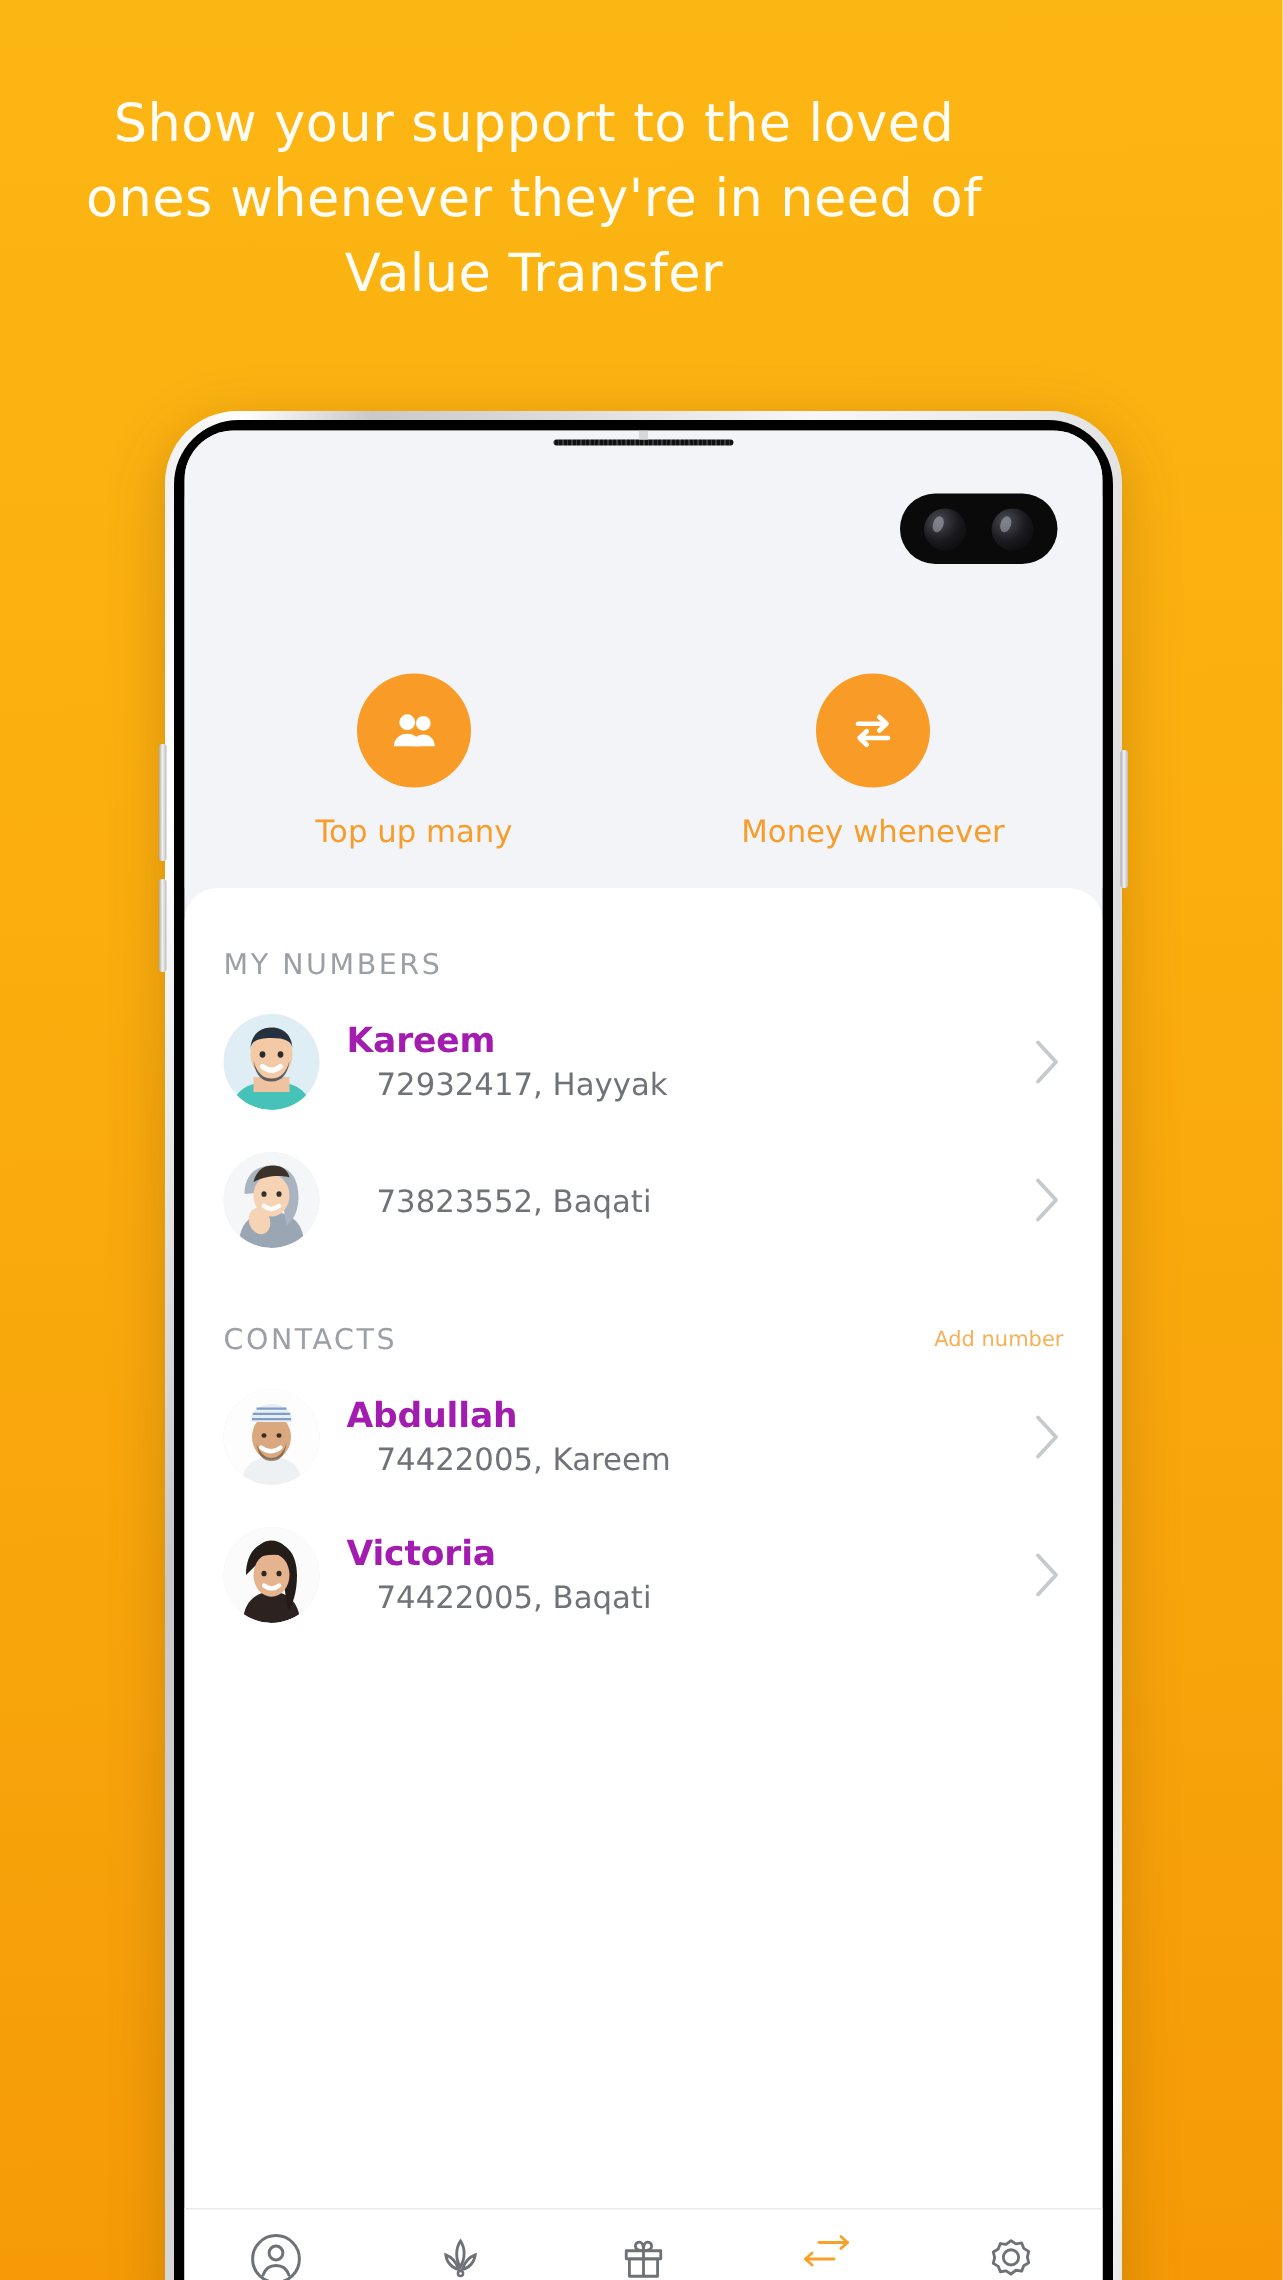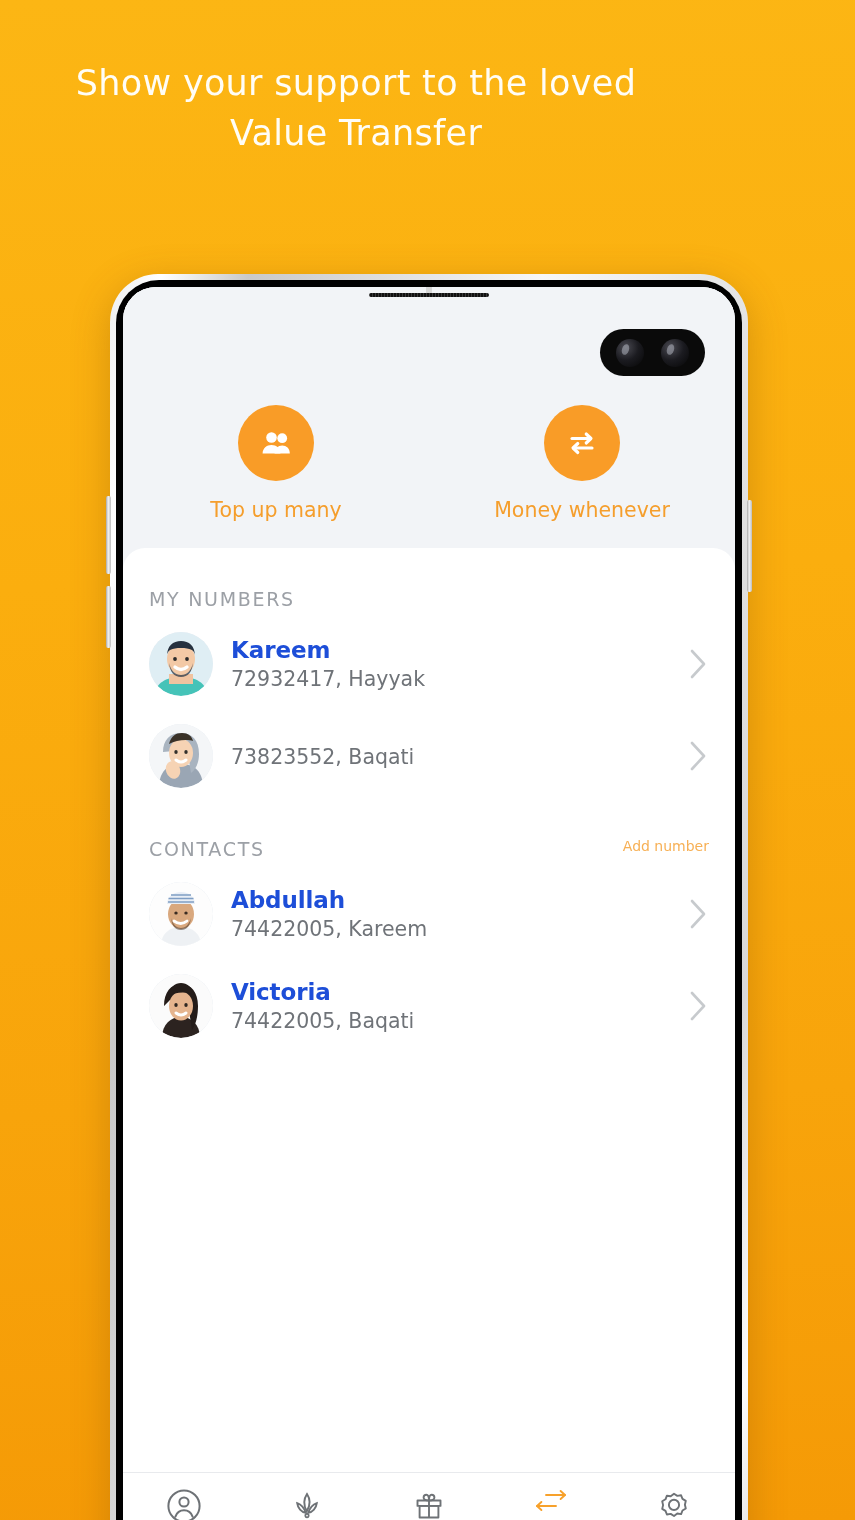--- a/index.html
+++ b/index.html
@@ -148,20 +148,21 @@
     background: #f2f4f7;
   }
 
   .quick-actions {
     padding-top: 118px;
     padding-bottom: 26px;
     display: flex;
     justify-content: space-around;
     background: #f2f4f7;
     flex: 0 0 auto;
+    margin-top: 44px;
   }
 
   .qa-item {
     display: flex;
     flex-direction: column;
     align-items: center;
     width: 170px;
   }
 
   .qa-circle {
@@ -190,21 +191,21 @@
     padding: 0 26px;
     position: relative;
     z-index: 2;
     display: flex;
     flex-direction: column;
     min-height: 0;
   }
 
   .section-head {
     display: flex;
-    align-items: flex-start;
+    align-items: center;
     justify-content: space-between;
     padding-top: 40px;
     padding-bottom: 8px;
   }
   .section-head.contacts { padding-top: 36px; }
 
   .section-title {
     color: #9CA0A6;
     font-size: 19px;
     letter-spacing: 1.7px;
@@ -230,32 +231,33 @@
     border-radius: 50%;
     flex: 0 0 64px;
     overflow: hidden;
     background: #e9eef3;
     position: relative;
   }
   .avatar svg { display: block; width: 100%; height: 100%; }
 
   .row-text { flex: 1 1 auto; min-width: 0; }
   .row-name {
-    color: #1d4ed8;
+    color: #a21caf;
     font-size: 23px;
     font-weight: 700;
     line-height: 1.22;
     letter-spacing: -0.1px;
   }
   .row-sub {
     color: #6F7378;
     font-size: 20.5px;
     font-weight: 400;
     line-height: 1.3;
     margin-top: 2px;
+    margin-left: 20px;
   }
 
   .chev {
     flex: 0 0 auto;
     width: 22px;
     height: 34px;
     opacity: 0.55;
   }
 
   .sheet-filler { flex: 1 1 auto; }
@@ -278,20 +280,21 @@
     flex-direction: column;
     align-items: center;
     gap: 10px;
   }
 </style>
 </head>
 <body>
 
 <div class="headline">
   <span>Show your support to the loved</span>
+  <span>ones whenever they're in need of</span>
   <span>Value Transfer</span>
 </div>
 
 <div class="phone">
   <div class="phone-frame"></div>
   <div class="btn-vol-up"></div>
   <div class="btn-vol-down"></div>
   <div class="btn-power"></div>
   <div class="phone-bezel"></div>
 

